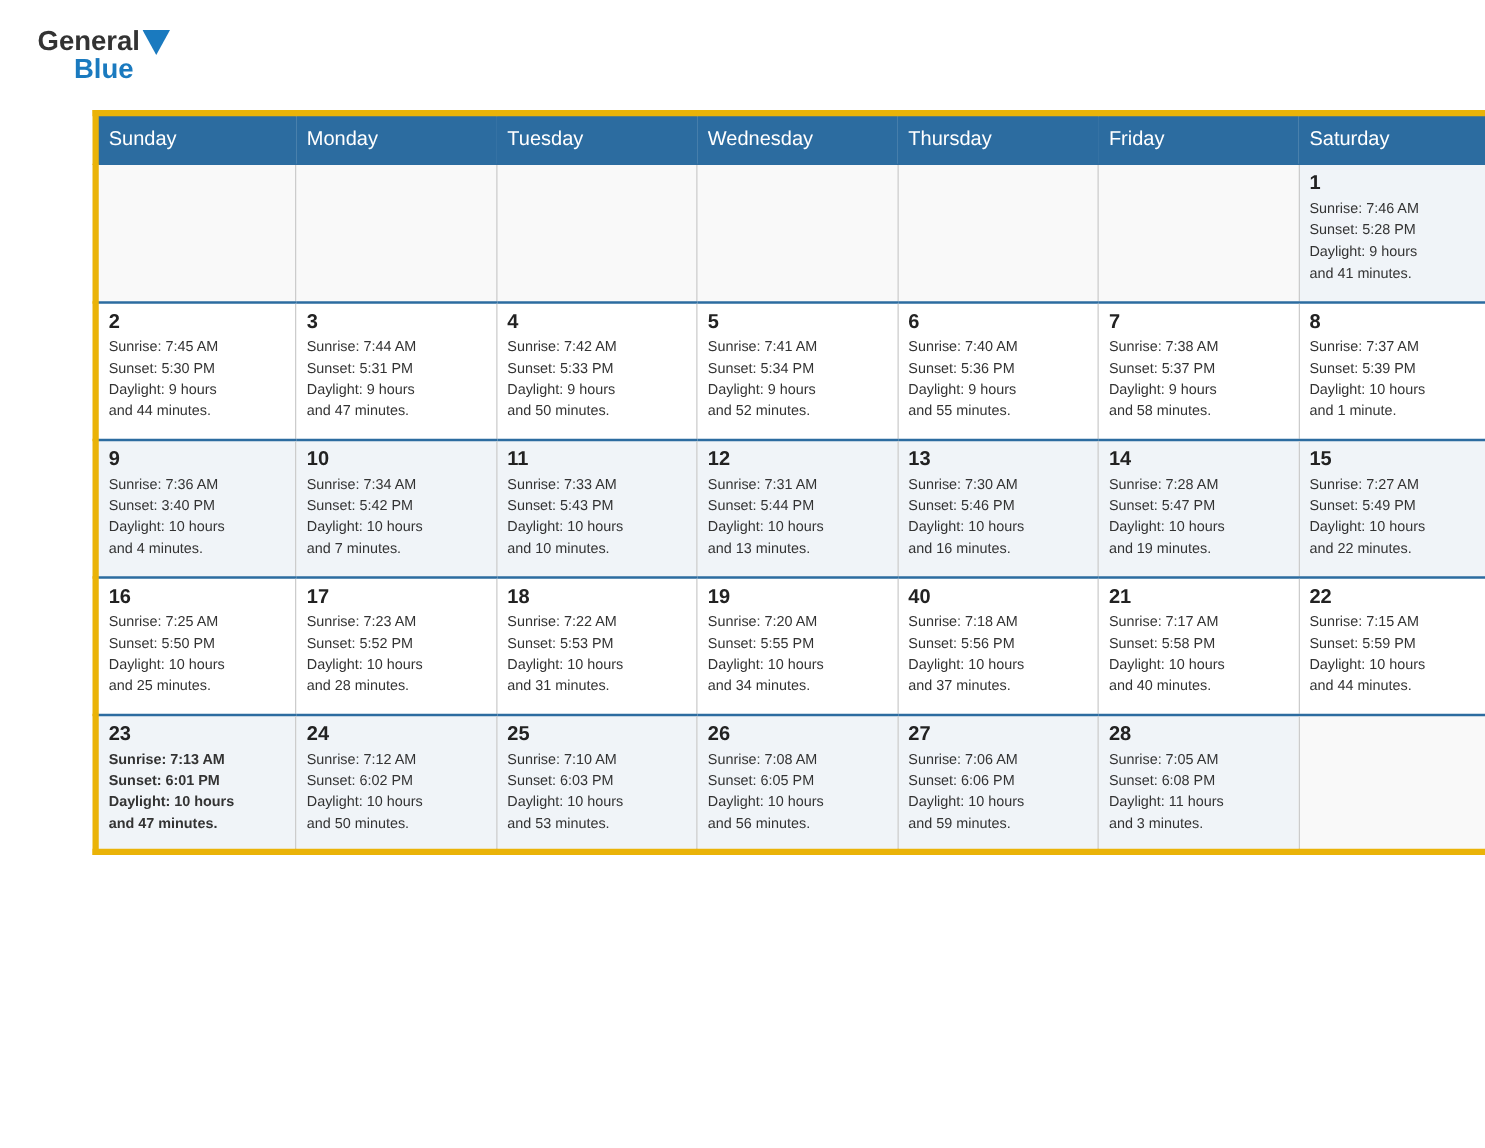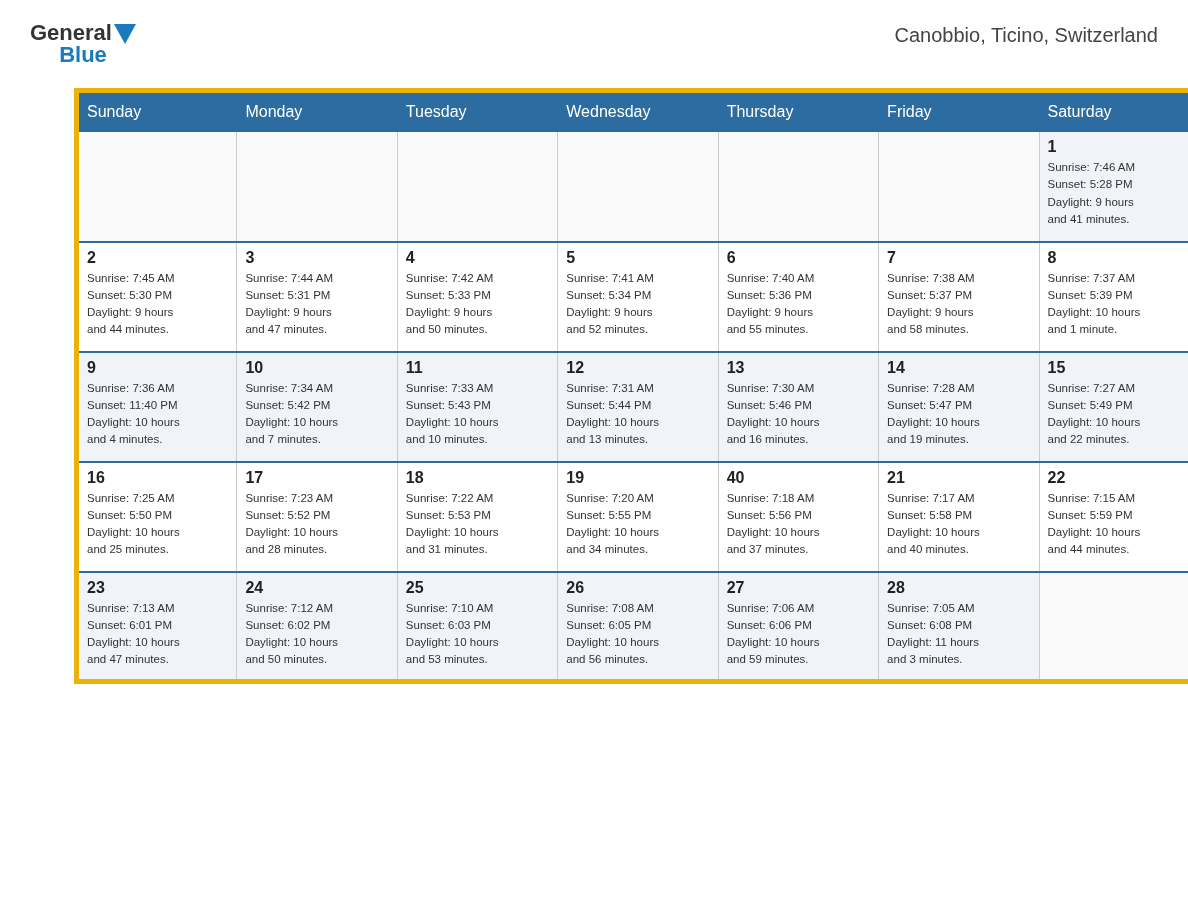--- a/index.html
+++ b/index.html
@@ -102,21 +102,20 @@
       <div style="display:flex;align-items:center;">
         <span class="logo-text-general">General</span>
         <svg width="22" height="20" viewBox="0 0 22 20" style="margin-left:2px;margin-top:2px;">
           <polygon points="0,0 22,0 11,20" fill="#1a7abf"></polygon>
         </svg>
       </div>
       <span class="logo-text-blue" style="margin-top:-4px;">Blue</span>
     </div>
   </div>
   <div class="title-section">
-    <div class="location">Canobbio, Ticino, Switzerland</div>
   </div>
 </div>
 
 <table class="calendar">
   <thead>
     <tr>
     <th>Sunday</th>
         <th>Monday</th>
         <th>Tuesday</th>
         <th>Wednesday</th>
@@ -189,21 +188,21 @@
           <div class="day-info" style="white-space: pre-line;">Sunrise: 7:37 AM
 Sunset: 5:39 PM
 Daylight: 10 hours
 and 1 minute.</div>
         </td>
       </tr>
       <tr class="row-border">
         <td>
           <span class="day-number">9</span>
           <div class="day-info" style="white-space: pre-line;">Sunrise: 7:36 AM
-Sunset: 11:40 PM
+Sunset: 3:40 PM
 Daylight: 10 hours
 and 4 minutes.</div>
         </td>
         <td>
           <span class="day-number">10</span>
           <div class="day-info" style="white-space: pre-line;">Sunrise: 7:34 AM
 Sunset: 5:42 PM
 Daylight: 10 hours
 and 7 minutes.</div>
         </td>
@@ -290,21 +289,21 @@
           <span class="day-number">22</span>
           <div class="day-info" style="white-space: pre-line;">Sunrise: 7:15 AM
 Sunset: 5:59 PM
 Daylight: 10 hours
 and 44 minutes.</div>
         </td>
       </tr>
       <tr class="row-border">
         <td>
           <span class="day-number">23</span>
-          <div class="day-info" style="white-space: pre-line;">Sunrise: 7:13 AM
+          <div class="day-info" style="white-space: pre-line; font-weight: bold;">Sunrise: 7:13 AM
 Sunset: 6:01 PM
 Daylight: 10 hours
 and 47 minutes.</div>
         </td>
         <td>
           <span class="day-number">24</span>
           <div class="day-info" style="white-space: pre-line;">Sunrise: 7:12 AM
 Sunset: 6:02 PM
 Daylight: 10 hours
 and 50 minutes.</div>

